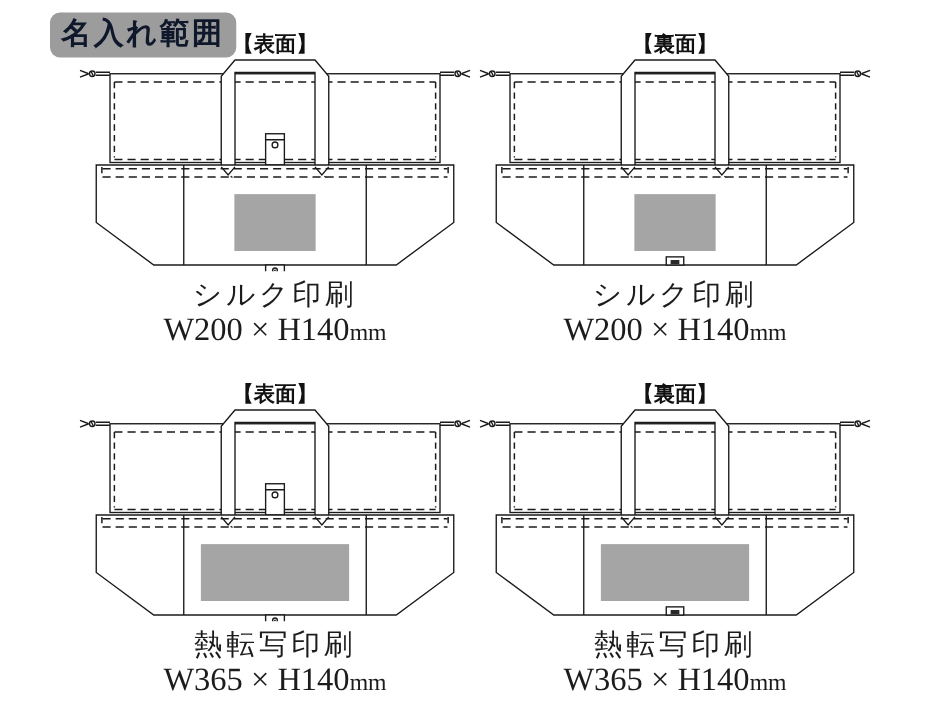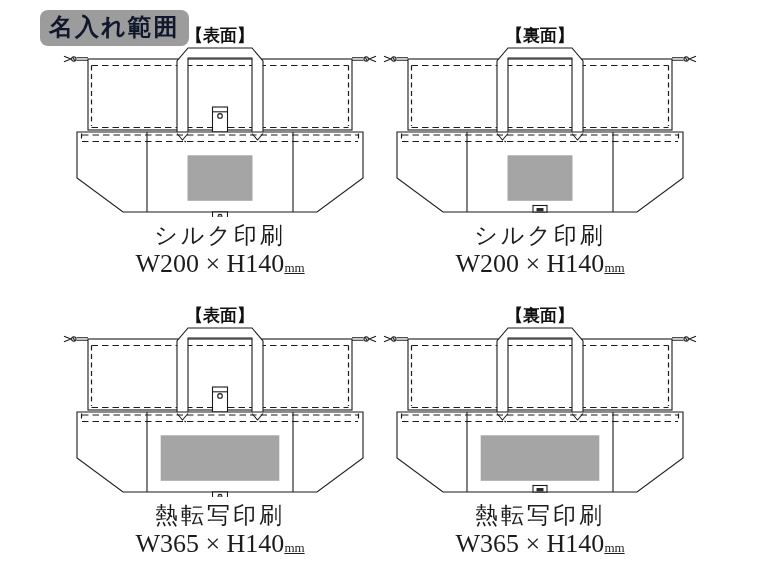--- a/index.html
+++ b/index.html
@@ -12,21 +12,21 @@
   .cell.c0{left:60px;top:27px;}
   .cell.c1{left:380px;top:27px;}
   .cell.c2{left:60px;top:307px;}
   .cell.c3{left:380px;top:307px;}
   .side-label{font-size:17px;font-weight:bold;color:#111;line-height:18px;height:18px;}
   .bag-slot{width:320px;height:172px;}
   .caption-method{font-family:Liberation Sans, sans-serif;font-size:23px;
                   letter-spacing:3px;color:#1c1c1c;line-height:28px;margin-top:4px;}
   .caption-size{font-family:"Liberation Serif","DejaVu Serif",serif;font-size:26px;
                 color:#1c1c1c;line-height:28px;margin-top:1px;}
-  .caption-size .unit{font-size:13px;text-decoration:underline;}
+  .caption-size .unit{font-size:19px;}
   svg .ln{stroke:#1b1b1b;stroke-width:1.1;fill:none;}
   svg .dash{stroke:#1b1b1b;stroke-width:1.2;fill:none;stroke-dasharray:6.5,4;}
   svg .dashv{stroke:#1b1b1b;stroke-width:1.2;fill:none;stroke-dasharray:5,3.5;}
   svg .wfill{fill:#fff;}
 </style>
 </head>
 <body>
 
 <div id="stage">
   <div class="badge" style="background: rgb(156, 156, 156);">名入れ範囲</div>

